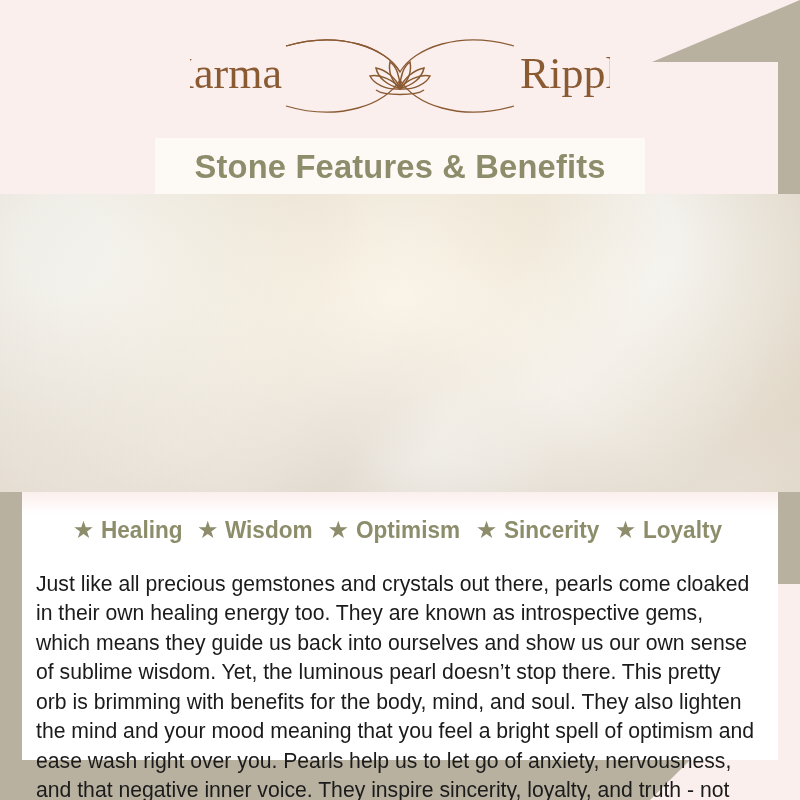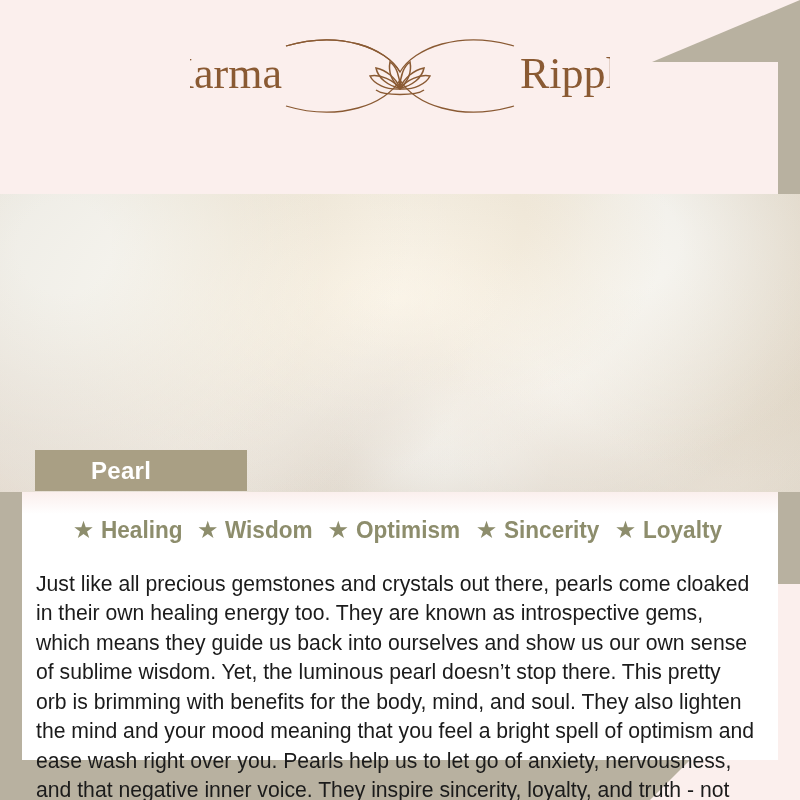--- a/index.html
+++ b/index.html
@@ -250,29 +250,29 @@
         <path d="M210 56 C222 54 232 46 234 36 C224 38 214 46 210 56 Z"></path>
         <path d="M210 57 C196 58 184 52 180 44 C190 42 204 48 210 57 Z"></path>
         <path d="M210 57 C224 58 236 52 240 44 C230 42 216 48 210 57 Z"></path>
         <path d="M186 58 C194 64 226 64 234 58"></path>
       </g>
       <text x="92" y="56" text-anchor="end" font-family="'Liberation Serif', serif" font-size="44" fill="#8a5a33">Karma</text>
       <text x="330" y="56" text-anchor="start" font-family="'Liberation Serif', serif" font-size="44" fill="#8a5a33">Ripple</text>
     </svg>
   </div>
 
+  <div class="title-banner">
+    <span class="title-text">Stone Features &amp; Benefits</span>
+  </div>
 
   <div class="hero">
     <div class="hero-canvas"></div>
     <div class="hero-shade"></div>
   </div>
 
-  <div class="stone-band">
-    <span class="stone-name">Pearl</span>
-  </div>
 
   <div class="panel">
     <div class="panel-fade"></div>
   </div>
 
   <div class="keywords">
     <span class="kw-item">
       <span class="kw-star">★</span>
       <span class="kw-label">Healing</span>
     </span>

